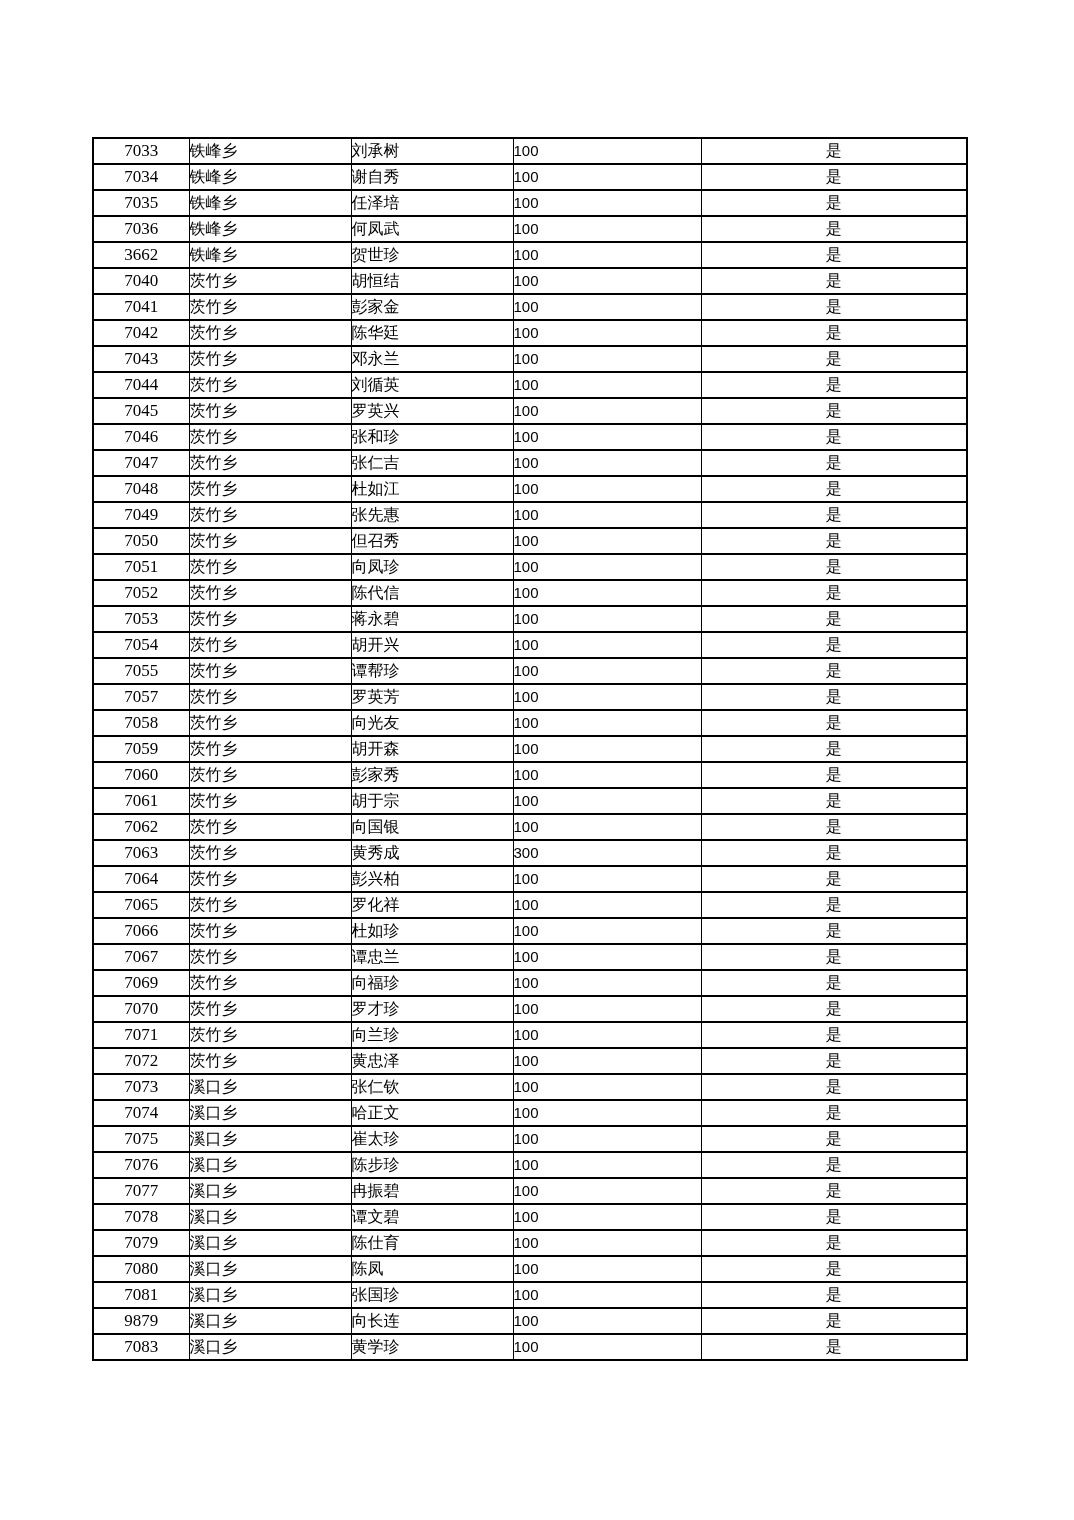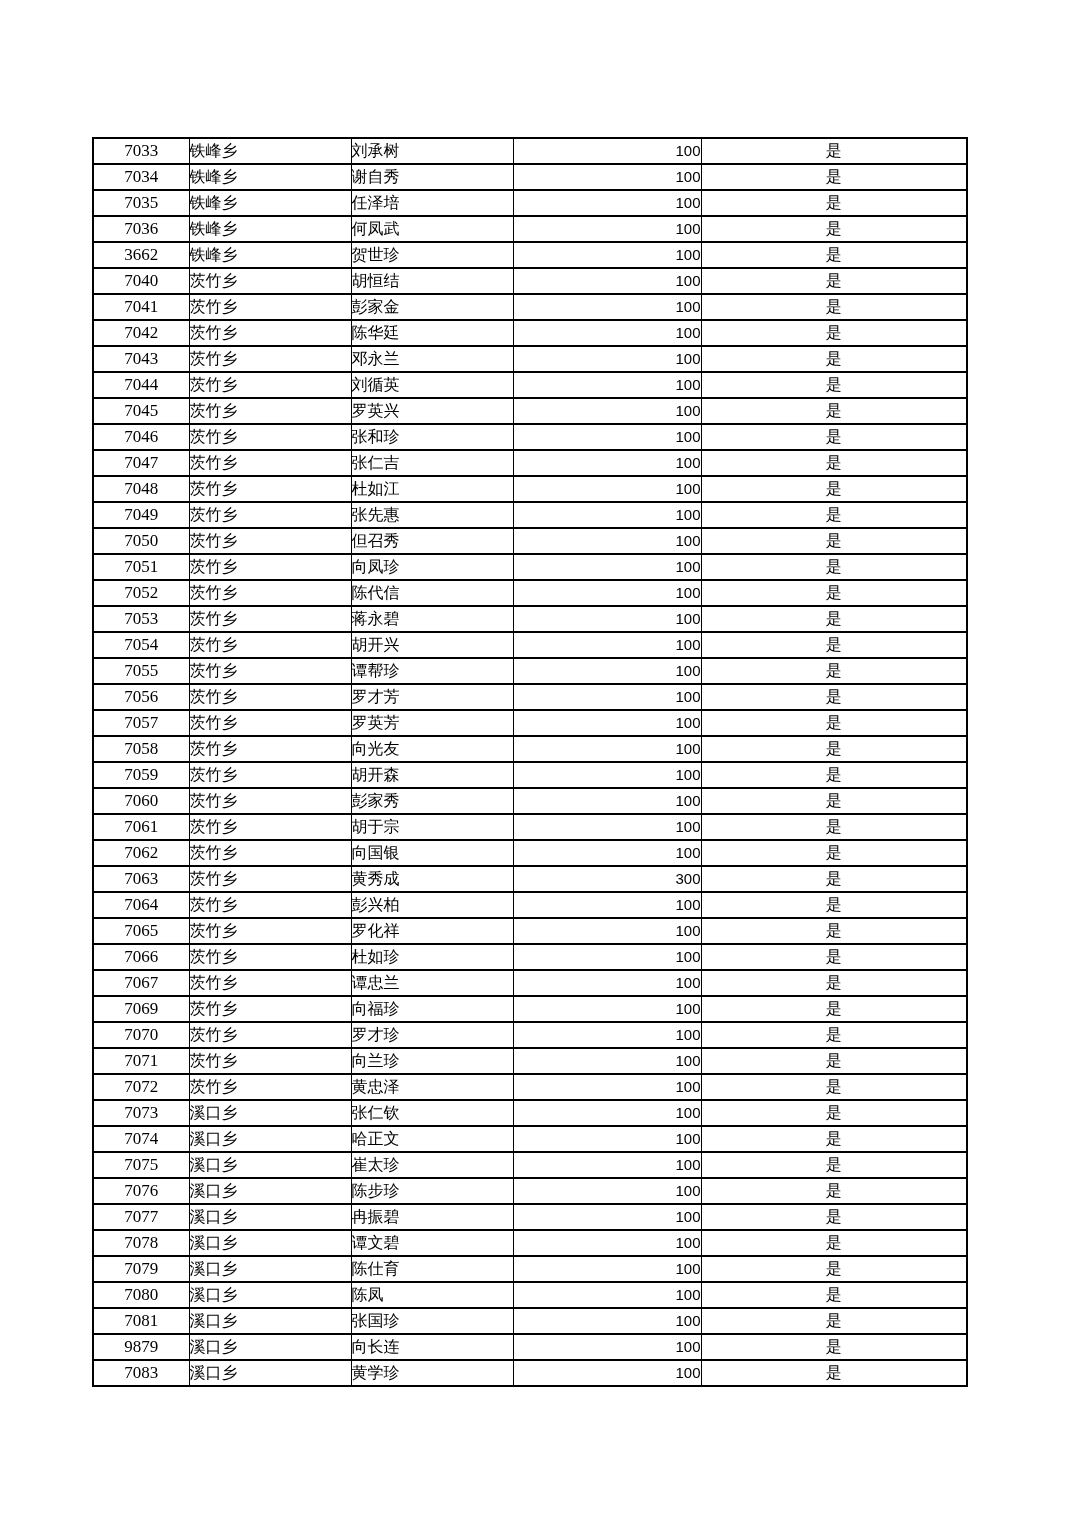--- a/index.html
+++ b/index.html
@@ -45,21 +45,21 @@
     font-family: "Liberation Serif", "DejaVu Serif", serif;
     font-size: 17px;
   }
   td.c-township, td.c-name {
     text-align: left;
     padding-left: 6px;
     font-family: "Liberation Serif", "DejaVu Serif", serif;
     font-size: 16px;
   }
   td.c-amount {
-    text-align: right;
+    text-align: left;
     padding-left: 4px;
     font-family: "Liberation Sans", "DejaVu Sans", sans-serif;
     font-size: 15px;
   }
   td.c-confirmed {
     text-align: center;
     font-family: "Liberation Serif", "DejaVu Serif", serif;
     font-size: 16px;
   }
 </style>
@@ -217,27 +217,20 @@
           <td class="c-confirmed">是</td>
         </tr>
         <tr>
           <td class="c-id">7055</td>
           <td class="c-township">茨竹乡</td>
           <td class="c-name">谭帮珍</td>
           <td class="c-amount">100</td>
           <td class="c-confirmed">是</td>
         </tr>
         <tr>
-          <td class="c-id">7056</td>
-          <td class="c-township">茨竹乡</td>
-          <td class="c-name">罗才芳</td>
-          <td class="c-amount">100</td>
-          <td class="c-confirmed">是</td>
-        </tr>
-        <tr>
           <td class="c-id">7057</td>
           <td class="c-township">茨竹乡</td>
           <td class="c-name">罗英芳</td>
           <td class="c-amount">100</td>
           <td class="c-confirmed">是</td>
         </tr>
         <tr>
           <td class="c-id">7058</td>
           <td class="c-township">茨竹乡</td>
           <td class="c-name">向光友</td>

